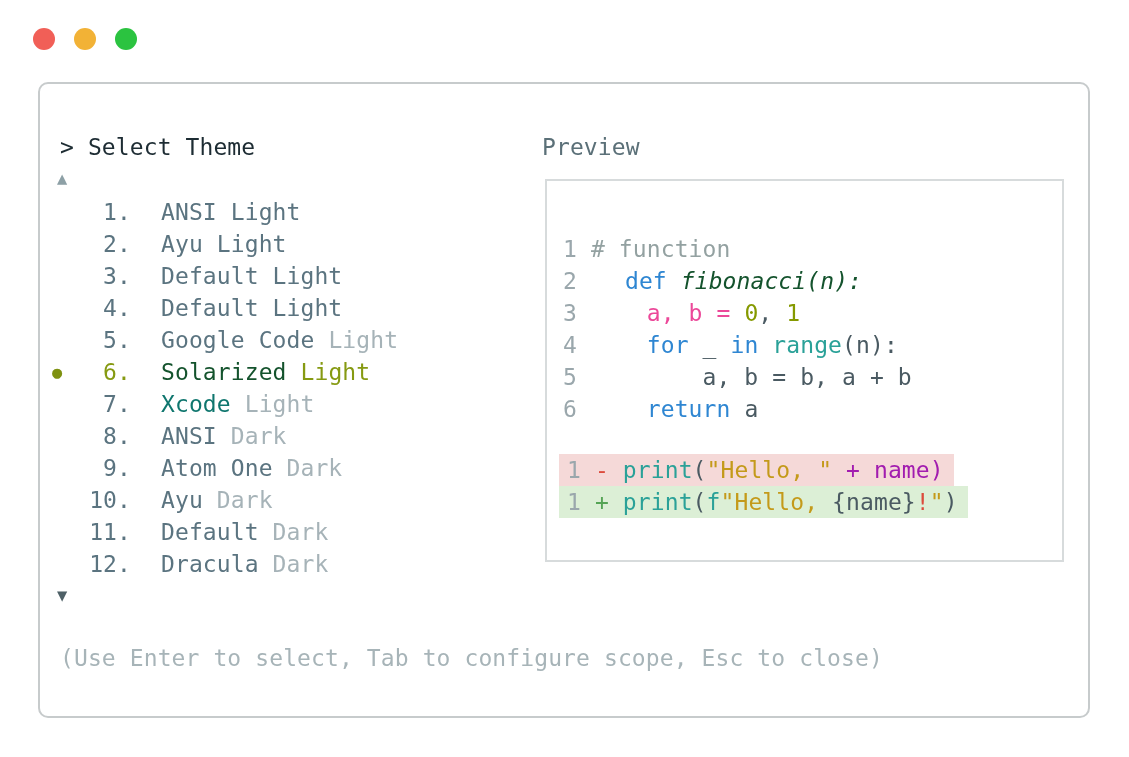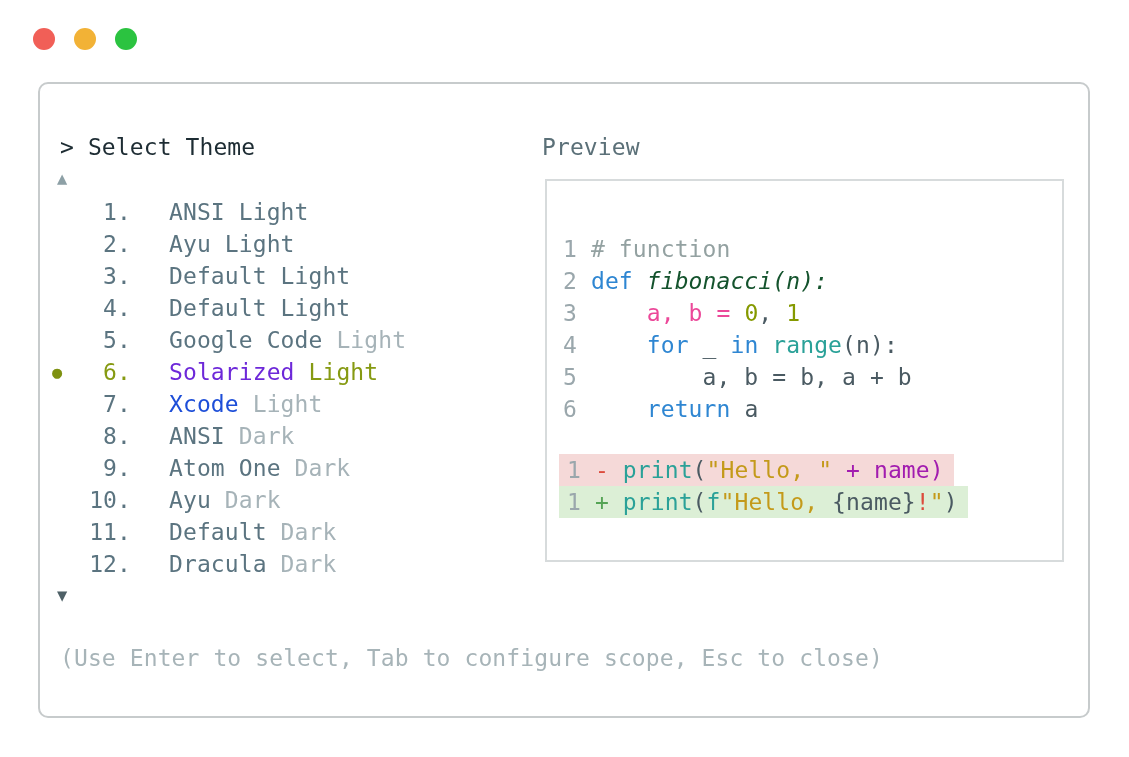--- a/index.html
+++ b/index.html
@@ -19,21 +19,21 @@
   .title{position:absolute;left:20px;top:50px;color:var(--header);white-space:pre}
   .preview-label{position:absolute;left:502px;top:50px;color:var(--label)}
 
   .up-arrow{position:absolute;left:17px;top:84px;color:var(--arrow_up);font-size:17px}
   .down-arrow{position:absolute;left:17px;top:501px;color:var(--arrow_down);font-size:17px}
 
   .theme-list{position:absolute;left:12px;top:112px}
   .list-row{display:flex;height:32px;line-height:32px;white-space:pre}
   .bullet{width:20px;font-size:17px;color:var(--olive_bullet)}
   .lnum{width:59px;text-align:right}
-  .lname{margin-left:38px}
+  .lname{margin-left:30px}
 
   .help{position:absolute;left:20px;top:561px;color:var(--help);white-space:pre}
 
   .preview-box{
     position:absolute;left:505px;top:95px;width:519px;height:383px;
     box-sizing:border-box;border:2px solid var(--preview_border);
   }
   .code-area{position:absolute;left:16px;top:52px}
   .code-line{height:32px;line-height:32px;white-space:pre}
   .lineno{display:inline-block;width:14px;color:var(--lineno)}
@@ -53,34 +53,34 @@
   <div class="title mono">&gt; Select Theme</div>
   <div class="preview-label mono">Preview</div>
 
   <div class="up-arrow">▲</div>
   <div class="theme-list mono">
       <div class="list-row"><span class="bullet" style="color: rgb(126, 145, 16);"></span><span class="lnum" style="color: rgb(91, 116, 128);">1.</span><span class="lname"><span style="color: rgb(91, 116, 128);">ANSI </span><span style="color: rgb(91, 116, 128);">Light</span></span></div>
       <div class="list-row"><span class="bullet" style="color: rgb(126, 145, 16);"></span><span class="lnum" style="color: rgb(91, 116, 128);">2.</span><span class="lname"><span style="color: rgb(91, 116, 128);">Ayu </span><span style="color: rgb(91, 116, 128);">Light</span></span></div>
       <div class="list-row"><span class="bullet" style="color: rgb(126, 145, 16);"></span><span class="lnum" style="color: rgb(91, 116, 128);">3.</span><span class="lname"><span style="color: rgb(91, 116, 128);">Default </span><span style="color: rgb(91, 116, 128);">Light</span></span></div>
       <div class="list-row"><span class="bullet" style="color: rgb(126, 145, 16);"></span><span class="lnum" style="color: rgb(91, 116, 128);">4.</span><span class="lname"><span style="color: rgb(91, 116, 128);">Default </span><span style="color: rgb(91, 116, 128);">Light</span></span></div>
       <div class="list-row"><span class="bullet" style="color: rgb(126, 145, 16);"></span><span class="lnum" style="color: rgb(91, 116, 128);">5.</span><span class="lname"><span style="color: rgb(91, 116, 128);">Google Code </span><span style="color: rgb(166, 179, 184);">Light</span></span></div>
-      <div class="list-row"><span class="bullet" style="color: rgb(126, 145, 16);">●</span><span class="lnum" style="color: rgb(134, 154, 18);">6.</span><span class="lname"><span style="color: #6d28d9;">Solarized </span><span style="color: rgb(134, 154, 18);">Light</span></span></div>
-      <div class="list-row"><span class="bullet" style="color: rgb(126, 145, 16);"></span><span class="lnum" style="color: rgb(91, 116, 128);">7.</span><span class="lname"><span style="color: #1d4ed8;">Xcode </span><span style="color: rgb(166, 179, 184);">Light</span></span></div>
+      <div class="list-row"><span class="bullet" style="color: rgb(126, 145, 16);">●</span><span class="lnum" style="color: rgb(134, 154, 18);">6.</span><span class="lname"><span style="color: #14532d;">Solarized </span><span style="color: rgb(134, 154, 18);">Light</span></span></div>
+      <div class="list-row"><span class="bullet" style="color: rgb(126, 145, 16);"></span><span class="lnum" style="color: rgb(91, 116, 128);">7.</span><span class="lname"><span style="color: #0f766e;">Xcode </span><span style="color: rgb(166, 179, 184);">Light</span></span></div>
       <div class="list-row"><span class="bullet" style="color: rgb(126, 145, 16);"></span><span class="lnum" style="color: rgb(91, 116, 128);">8.</span><span class="lname"><span style="color: rgb(91, 116, 128);">ANSI </span><span style="color: rgb(166, 179, 184);">Dark</span></span></div>
       <div class="list-row"><span class="bullet" style="color: rgb(126, 145, 16);"></span><span class="lnum" style="color: rgb(91, 116, 128);">9.</span><span class="lname"><span style="color: rgb(91, 116, 128);">Atom One </span><span style="color: rgb(166, 179, 184);">Dark</span></span></div>
       <div class="list-row"><span class="bullet" style="color: rgb(126, 145, 16);"></span><span class="lnum" style="color: rgb(91, 116, 128);">10.</span><span class="lname"><span style="color: rgb(91, 116, 128);">Ayu </span><span style="color: rgb(166, 179, 184);">Dark</span></span></div>
       <div class="list-row"><span class="bullet" style="color: rgb(126, 145, 16);"></span><span class="lnum" style="color: rgb(91, 116, 128);">11.</span><span class="lname"><span style="color: rgb(91, 116, 128);">Default </span><span style="color: rgb(166, 179, 184);">Dark</span></span></div>
       <div class="list-row"><span class="bullet" style="color: rgb(126, 145, 16);"></span><span class="lnum" style="color: rgb(91, 116, 128);">12.</span><span class="lname"><span style="color: rgb(91, 116, 128);">Dracula </span><span style="color: rgb(166, 179, 184);">Dark</span></span></div>
     </div>
   <div class="down-arrow">▼</div>
 
   <div class="preview-box">
     <div class="code-area mono">
         <div class="code-line"><span class="lineno">1</span> <span style="color: rgb(147, 161, 161);"># function</span></div>
-        <div class="code-line"><span class="lineno">2</span> <span style="color: rgb(46, 134, 210);">def</span><span style="color: #14532d; font-style: italic;"> fibonacci(n):</span></div>
+        <div class="code-line"><span class="lineno">2</span> <span style="color: rgb(46, 134, 210); margin-left: 34px;">def</span><span style="color: #14532d; font-style: italic;"> fibonacci(n):</span></div>
         <div class="code-line"><span class="lineno">3</span> <span style="color: #ec4899;">    a, b = </span><span style="color: rgb(133, 153, 0);">0</span><span style="color: rgb(74, 90, 98);">, </span><span style="color: rgb(133, 153, 0);">1</span></div>
         <div class="code-line"><span class="lineno">4</span> <span style="color: rgb(74, 90, 98);">    </span><span style="color: rgb(46, 134, 210);">for</span><span style="color: rgb(74, 90, 98);"> _ </span><span style="color: rgb(46, 134, 210);">in</span><span style="color: rgb(74, 90, 98);"> </span><span style="color: rgb(42, 161, 152);">range</span><span style="color: rgb(74, 90, 98);">(n):</span></div>
         <div class="code-line"><span class="lineno">5</span> <span style="color: rgb(74, 90, 98);">        a, b = b, a + b</span></div>
         <div class="code-line"><span class="lineno">6</span> <span style="color: rgb(74, 90, 98);">    </span><span style="color: rgb(46, 134, 210);">return</span><span style="color: rgb(74, 90, 98);"> a</span></div>
       </div>
     <div class="diff-area mono">
         <div class="diff-line" style="background: rgb(245, 217, 216);"><span class="lineno">1</span> <span style="color: rgb(220, 75, 60);">-</span> <span style="color: rgb(42, 161, 152);">print</span><span style="color: rgb(74, 90, 98);">(</span><span style="color: rgb(196, 154, 26);">"Hello, "</span><span style="color: #a21caf;"> + name)</span></div>
         <div class="diff-line" style="background: rgb(220, 239, 214);"><span class="lineno">1</span> <span style="color: rgb(85, 164, 85);">+</span> <span style="color: rgb(42, 161, 152);">print</span><span style="color: rgb(74, 90, 98);">(</span><span style="color: rgb(42, 161, 152);">f</span><span style="color: rgb(196, 154, 26);">"Hello, </span><span style="color: rgb(74, 90, 98);">{name}</span><span style="color: rgb(220, 75, 60);">!</span><span style="color: rgb(196, 154, 26);">"</span><span style="color: rgb(74, 90, 98);">)</span></div>
       </div>
   </div>

